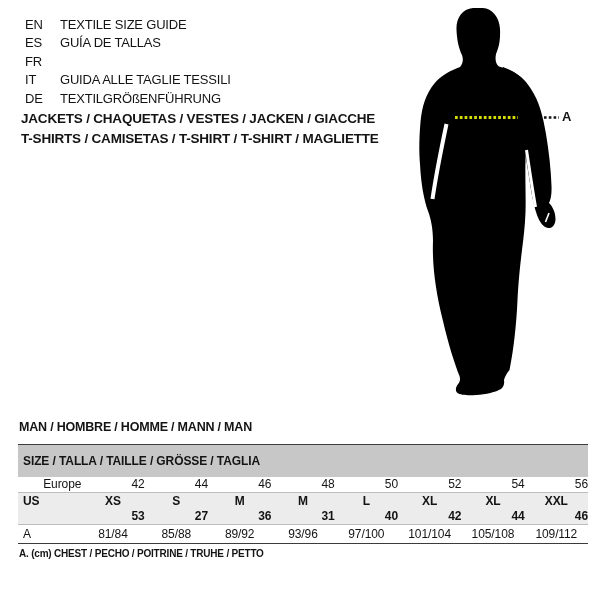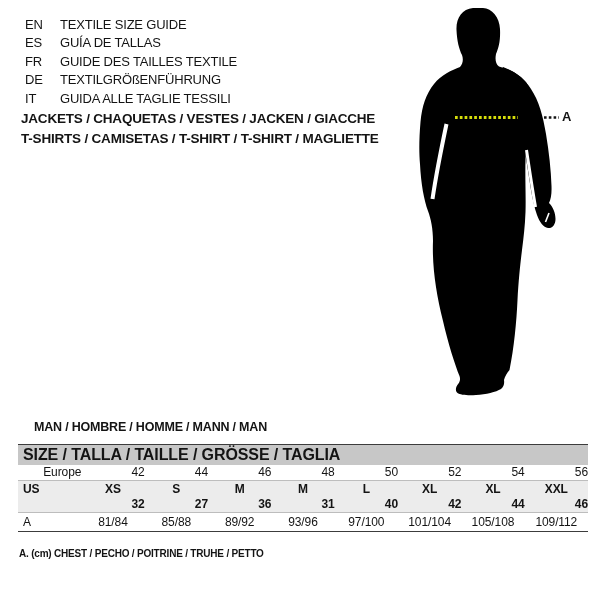--- a/index.html
+++ b/index.html
@@ -36,35 +36,35 @@
   
   .figure-wrap{position:absolute; left:400px; top:0; width:200px; height:410px;}
   .figure-wrap svg{display:block;}
   .measure-label{
     position:absolute; left:162px; top:109px;
     font-weight:bold; font-size:13px;
   }
   
   .section-title{
     position:absolute; top:420px; left:19px;
-    font-weight:bold; font-size:12.5px; letter-spacing:-0.2px;margin-left:15px;
+    font-weight:bold; font-size:12.5px; letter-spacing:-0.2px;
   }
   
   .size-table{
     position:absolute; top:444px; left:18px; width:570px;
     border-collapse:collapse; table-layout:fixed;
     font-size:12px; letter-spacing:-0.1px;
     border-top:1px solid var(--rule-dark);
     border-bottom:1px solid var(--rule-dark);
   }
   .size-table td{padding:0; text-align:center; height:16px; vertical-align:middle;}
   .size-table .table-header-cell{
     background:var(--header-gray);
-    text-align:left; font-weight:bold; font-size:16px;
-    height:20px; padding-left:5px;
+    text-align:left; font-weight:bold; font-size:12px;
+    height:32px; padding-left:5px;
   }
   .size-table .row-label{width:62px; text-align:left; padding-left:5px;}
   .size-table tr.shaded td{background:var(--band-gray);font-weight:bold;}
   .size-table tr.sep td{border-bottom:1px solid var(--rule-light);text-align:right;}
   .size-table tr.tall td{height:19px;}
   
   .footnote{
     position:absolute; top:548px; left:19px;
     font-weight:bold; font-size:10px; letter-spacing:-0.2px;
   }
@@ -76,29 +76,28 @@
     <div class="lang-row">
       <span class="lang-code">EN</span>
       <span>TEXTILE SIZE GUIDE</span>
     </div>
     <div class="lang-row">
       <span class="lang-code">ES</span>
       <span>GUÍA DE TALLAS</span>
     </div>
     <div class="lang-row">
       <span class="lang-code">FR</span>
-      <span>GUIDE DES TAILLES TEXTILE</span>
+    </div>
+    <div class="lang-row">
+      <span class="lang-code">IT</span>
+      <span>GUIDA ALLE TAGLIE TESSILI</span>
     </div>
     <div class="lang-row">
       <span class="lang-code">DE</span>
       <span>TEXTILGRÖßENFÜHRUNG</span>
-    </div>
-    <div class="lang-row">
-      <span class="lang-code">IT</span>
-      <span>GUIDA ALLE TAGLIE TESSILI</span>
     </div>
   </div>
 
 <div class="category-list">
     <div>JACKETS / CHAQUETAS / VESTES / JACKEN / GIACCHE</div>
     <div>T-SHIRTS / CAMISETAS / T-SHIRT / T-SHIRT / MAGLIETTE</div>
   </div>
 
 <div class="figure-wrap">
   <svg width="200" height="410" viewBox="400 0 200 410" xmlns="http://www.w3.org/2000/svg">
@@ -185,21 +184,21 @@
         <td>S</td>
         <td>M</td>
         <td>M</td>
         <td>L</td>
         <td>XL</td>
         <td>XL</td>
         <td>XXL</td>
       </tr>
       <tr class="shaded sep">
         <td class="row-label"></td>
-        <td>32</td>
+        <td>53</td>
         <td>27</td>
         <td>36</td>
         <td>31</td>
         <td>40</td>
         <td>42</td>
         <td>44</td>
         <td>46</td>
       </tr>
       <tr class="tall">
         <td class="row-label">A</td>

